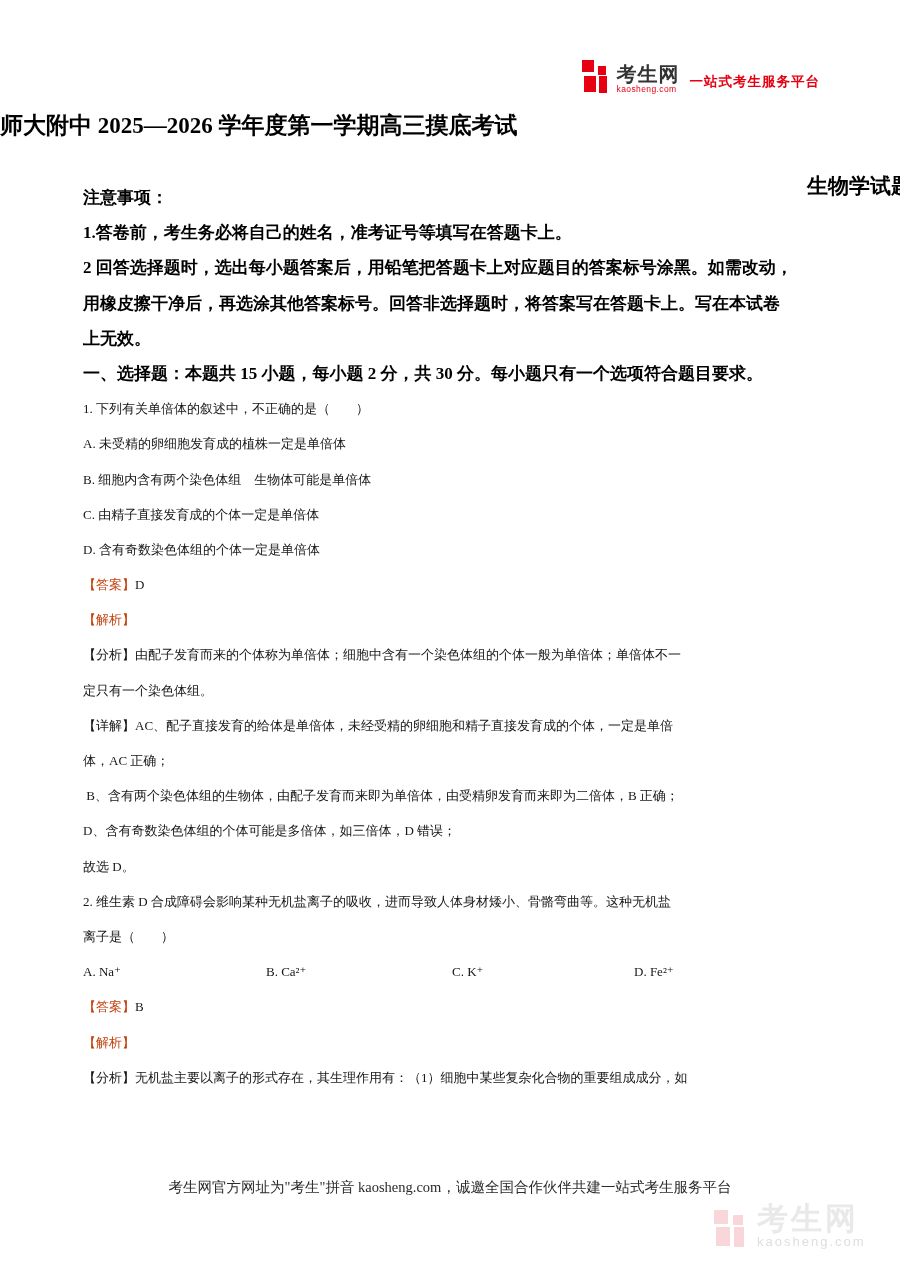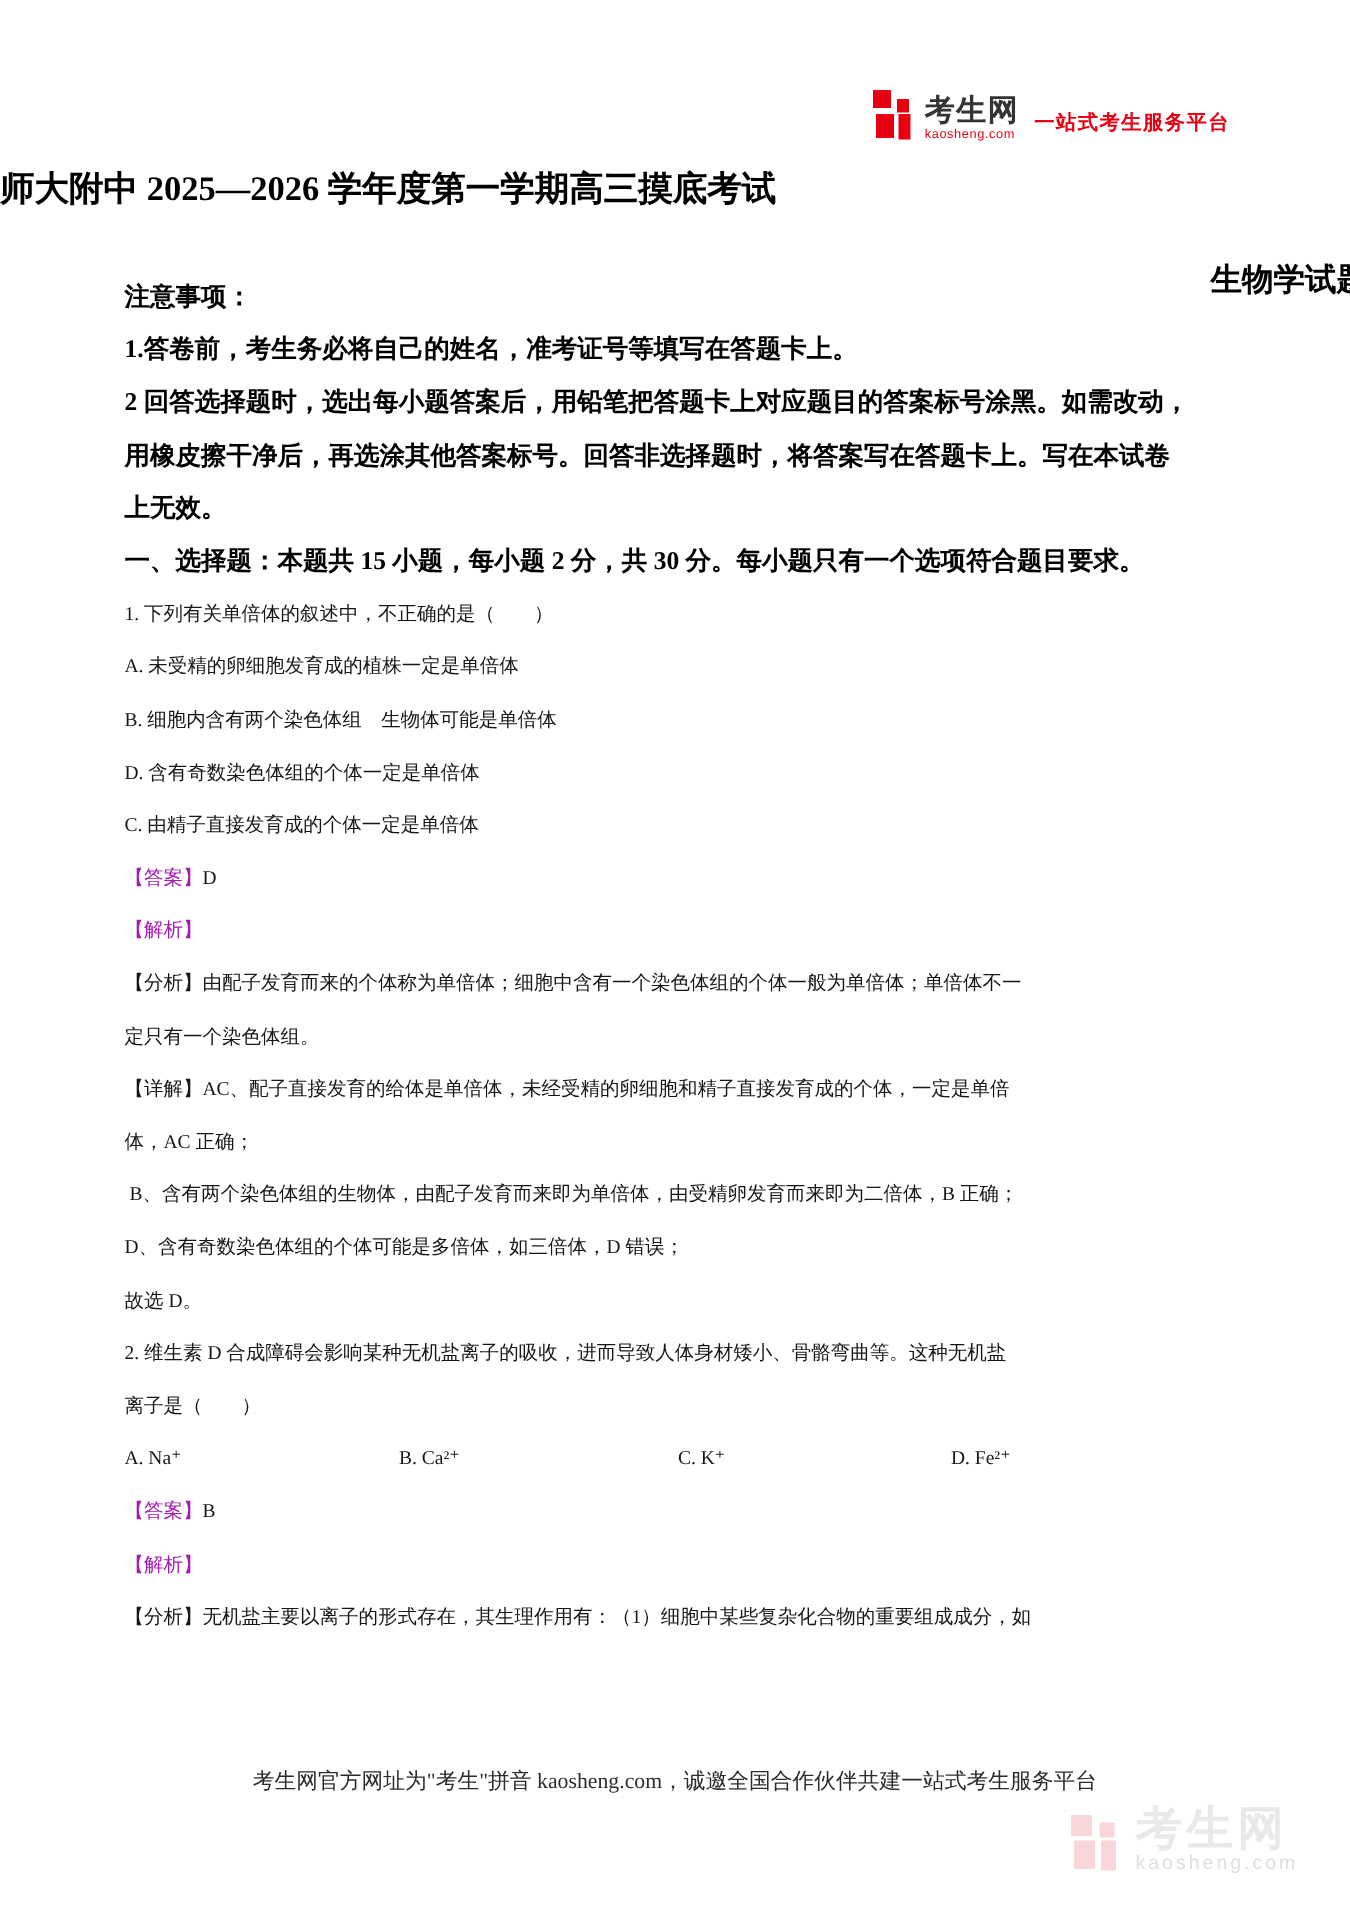--- a/index.html
+++ b/index.html
@@ -23,21 +23,21 @@
                  color:#e60012; font-family:Liberation Mono, monospace; letter-spacing:1px; }
   
   .title1 { position:absolute; top:110px; left:0; width:100%; margin:0; text-align:left;
             font-size:23px; font-weight:bold; color:#000; }
   .title2 { position:absolute; top:160px; left:0; width:100%; margin:12px; text-align:right;
             font-size:21px; font-weight:bold; color:#000; }
   
   .content { position:absolute; top:180px; left:83px; right:38px; }
   .line { height:35.2px; line-height:35.2px; font-size:13px; white-space:pre; color:#161616; }
   .line.bold { font-weight:bold; font-size:17px; color:#000; }
-  .mk { color:#a21caf; }
+  .mk { color:#c2410c; }
   .optrow { display:grid; grid-template-columns:183px 186px 182px 1fr; }
   
   .footer { position:absolute; top:1178px; left:0; width:100%; text-align:center;
             font-size:14.5px; color:#2b2b2b; }
   
   .watermark { position:absolute; left:714px; top:1204px; display:flex; align-items:flex-start; }
   .wm-ki { width:36px; height:42px; margin-top:4px; }
   .wm-ki i { background:#f9d6d9; }
   .wm-ki .b1 { left:0; top:2px; width:14px; height:14px; }
   .wm-ki .b2 { left:19px; top:7px; width:10px; height:10px; }
@@ -74,22 +74,22 @@
     <div class="line bold">1.答卷前，考生务必将自己的姓名，准考证号等填写在答题卡上。</div>
     <div class="line bold">2 回答选择题时，选出每小题答案后，用铅笔把答题卡上对应题目的答案标号涂黑。如需改动，</div>
     <div class="line bold">用橡皮擦干净后，再选涂其他答案标号。回答非选择题时，将答案写在答题卡上。写在本试卷</div>
     <div class="line bold">上无效。</div>
 
     <div class="line bold">一、选择题：本题共 15 小题，每小题 2 分，共 30 分。每小题只有一个选项符合题目要求。</div>
 
     <div class="line">1. 下列有关单倍体的叙述中，不正确的是（　　）</div>
     <div class="line">A. 未受精的卵细胞发育成的植株一定是单倍体</div>
     <div class="line">B. 细胞内含有两个染色体组　生物体可能是单倍体</div>
+    <div class="line">C. 由精子直接发育成的个体一定是单倍体</div>
     <div class="line">D. 含有奇数染色体组的个体一定是单倍体</div>
-    <div class="line">C. 由精子直接发育成的个体一定是单倍体</div>
     <div class="line"><span class="mk">【答案】</span><span>D</span></div>
     <div class="line"><span class="mk">【解析】</span></div>
     <div class="line">【分析】由配子发育而来的个体称为单倍体；细胞中含有一个染色体组的个体一般为单倍体；单倍体不一</div>
     <div class="line">定只有一个染色体组。</div>
     <div class="line">【详解】AC、配子直接发育的给体是单倍体，未经受精的卵细胞和精子直接发育成的个体，一定是单倍</div>
     <div class="line">体，AC 正确；</div>
     <div class="line"> B、含有两个染色体组的生物体，由配子发育而来即为单倍体，由受精卵发育而来即为二倍体，B 正确；</div>
     <div class="line">D、含有奇数染色体组的个体可能是多倍体，如三倍体，D 错误；</div>
     <div class="line">故选 D。</div>
 

